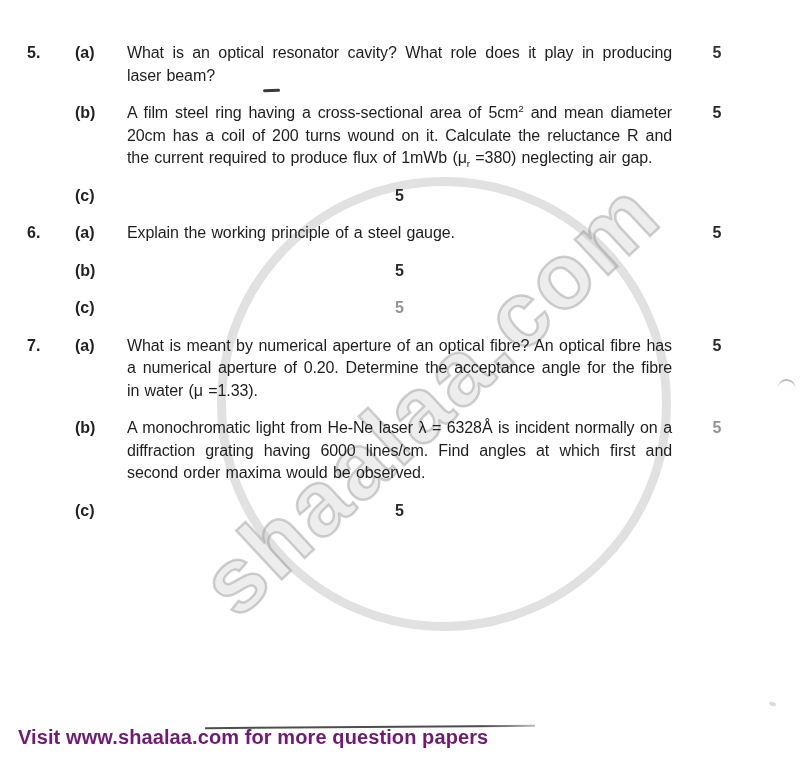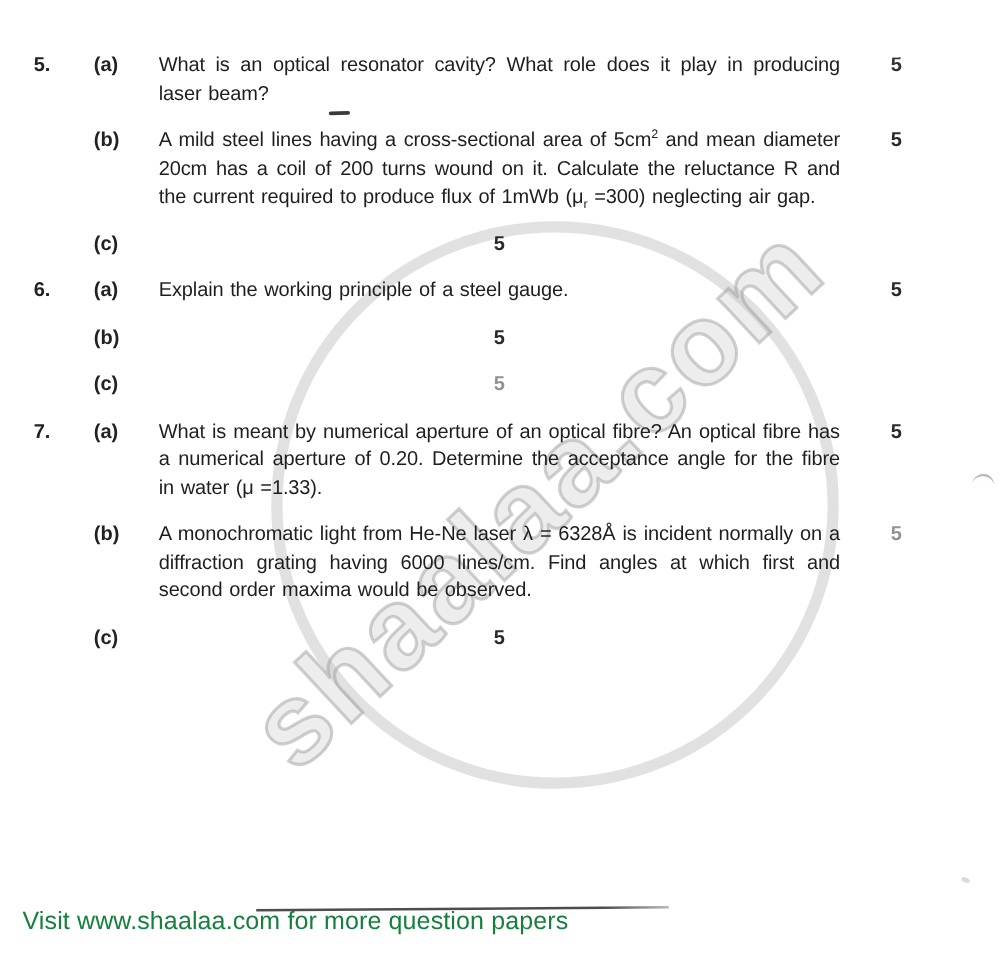--- a/index.html
+++ b/index.html
@@ -40,21 +40,21 @@
     content:"";position:absolute;left:-1px;top:-1px;width:7px;height:5px;background:#fff;
   }
   
   .footer-line{
     position:absolute;left:205px;top:726px;width:330px;height:2px;z-index:1;
     background:linear-gradient(to right,#4d4d4d 0%,#4d4d4d 84%,#b9b9b9 100%);
     transform:rotate(-0.4deg);
   }
   .footer-text{
     position:absolute;left:18px;top:726px;z-index:1;
-    font-size:20px;font-weight:normal;color:#15803d;letter-spacing:0.1px;text-align:center;
+    font-size:20px;font-weight:bold;color:#701a75;letter-spacing:0.1px;text-align:center;
   }
   
   .art-beam-dash{
     position:absolute;left:263px;top:89px;width:17px;height:2.5px;background:#3a3a3a;
     border-radius:2px;transform:rotate(-2deg);z-index:1;
   }
   .art-squiggle{
     position:absolute;left:778px;top:379px;width:18px;height:8px;z-index:1;
     border-top:2px solid #a9a9a9;border-radius:50% 50% 0 0/100% 100% 0 0;
     transform:rotate(6deg);opacity:.8;
@@ -75,21 +75,21 @@
   <div class="content">
       <div class="q-row">
         <div class="qnum">5.</div>
         <div class="qletter">(a)</div>
         <div class="qbody"><span>What is an optical resonator cavity? What role does it play in producing laser beam?</span></div>
         <div class="qmarks broken"><span>5</span></div>
       </div>
       <div class="q-row">
         <div class="qnum"></div>
         <div class="qletter">(b)</div>
-        <div class="qbody"><span>A mild steel lines having a cross-sectional area of 5cm</span><sup>2</sup><span> and mean diameter 20cm has a coil of 200 turns wound on it. Calculate the reluctance R and the current required to produce flux of 1mWb (μ</span><sub>r</sub><span> =300) neglecting air gap.</span></div>
+        <div class="qbody"><span>A film steel ring having a cross-sectional area of 5cm</span><sup>2</sup><span> and mean diameter 20cm has a coil of 200 turns wound on it. Calculate the reluctance R and the current required to produce flux of 1mWb (μ</span><sub>r</sub><span> =380) neglecting air gap.</span></div>
         <div class="qmarks normal"><span>5</span></div>
       </div>
       <div class="q-row">
         <div class="qnum"></div>
         <div class="qletter">(c)</div>
         <div class="qmarks normal"><span>5</span></div>
       </div>
       <div class="q-row">
         <div class="qnum">6.</div>
         <div class="qletter">(a)</div>

